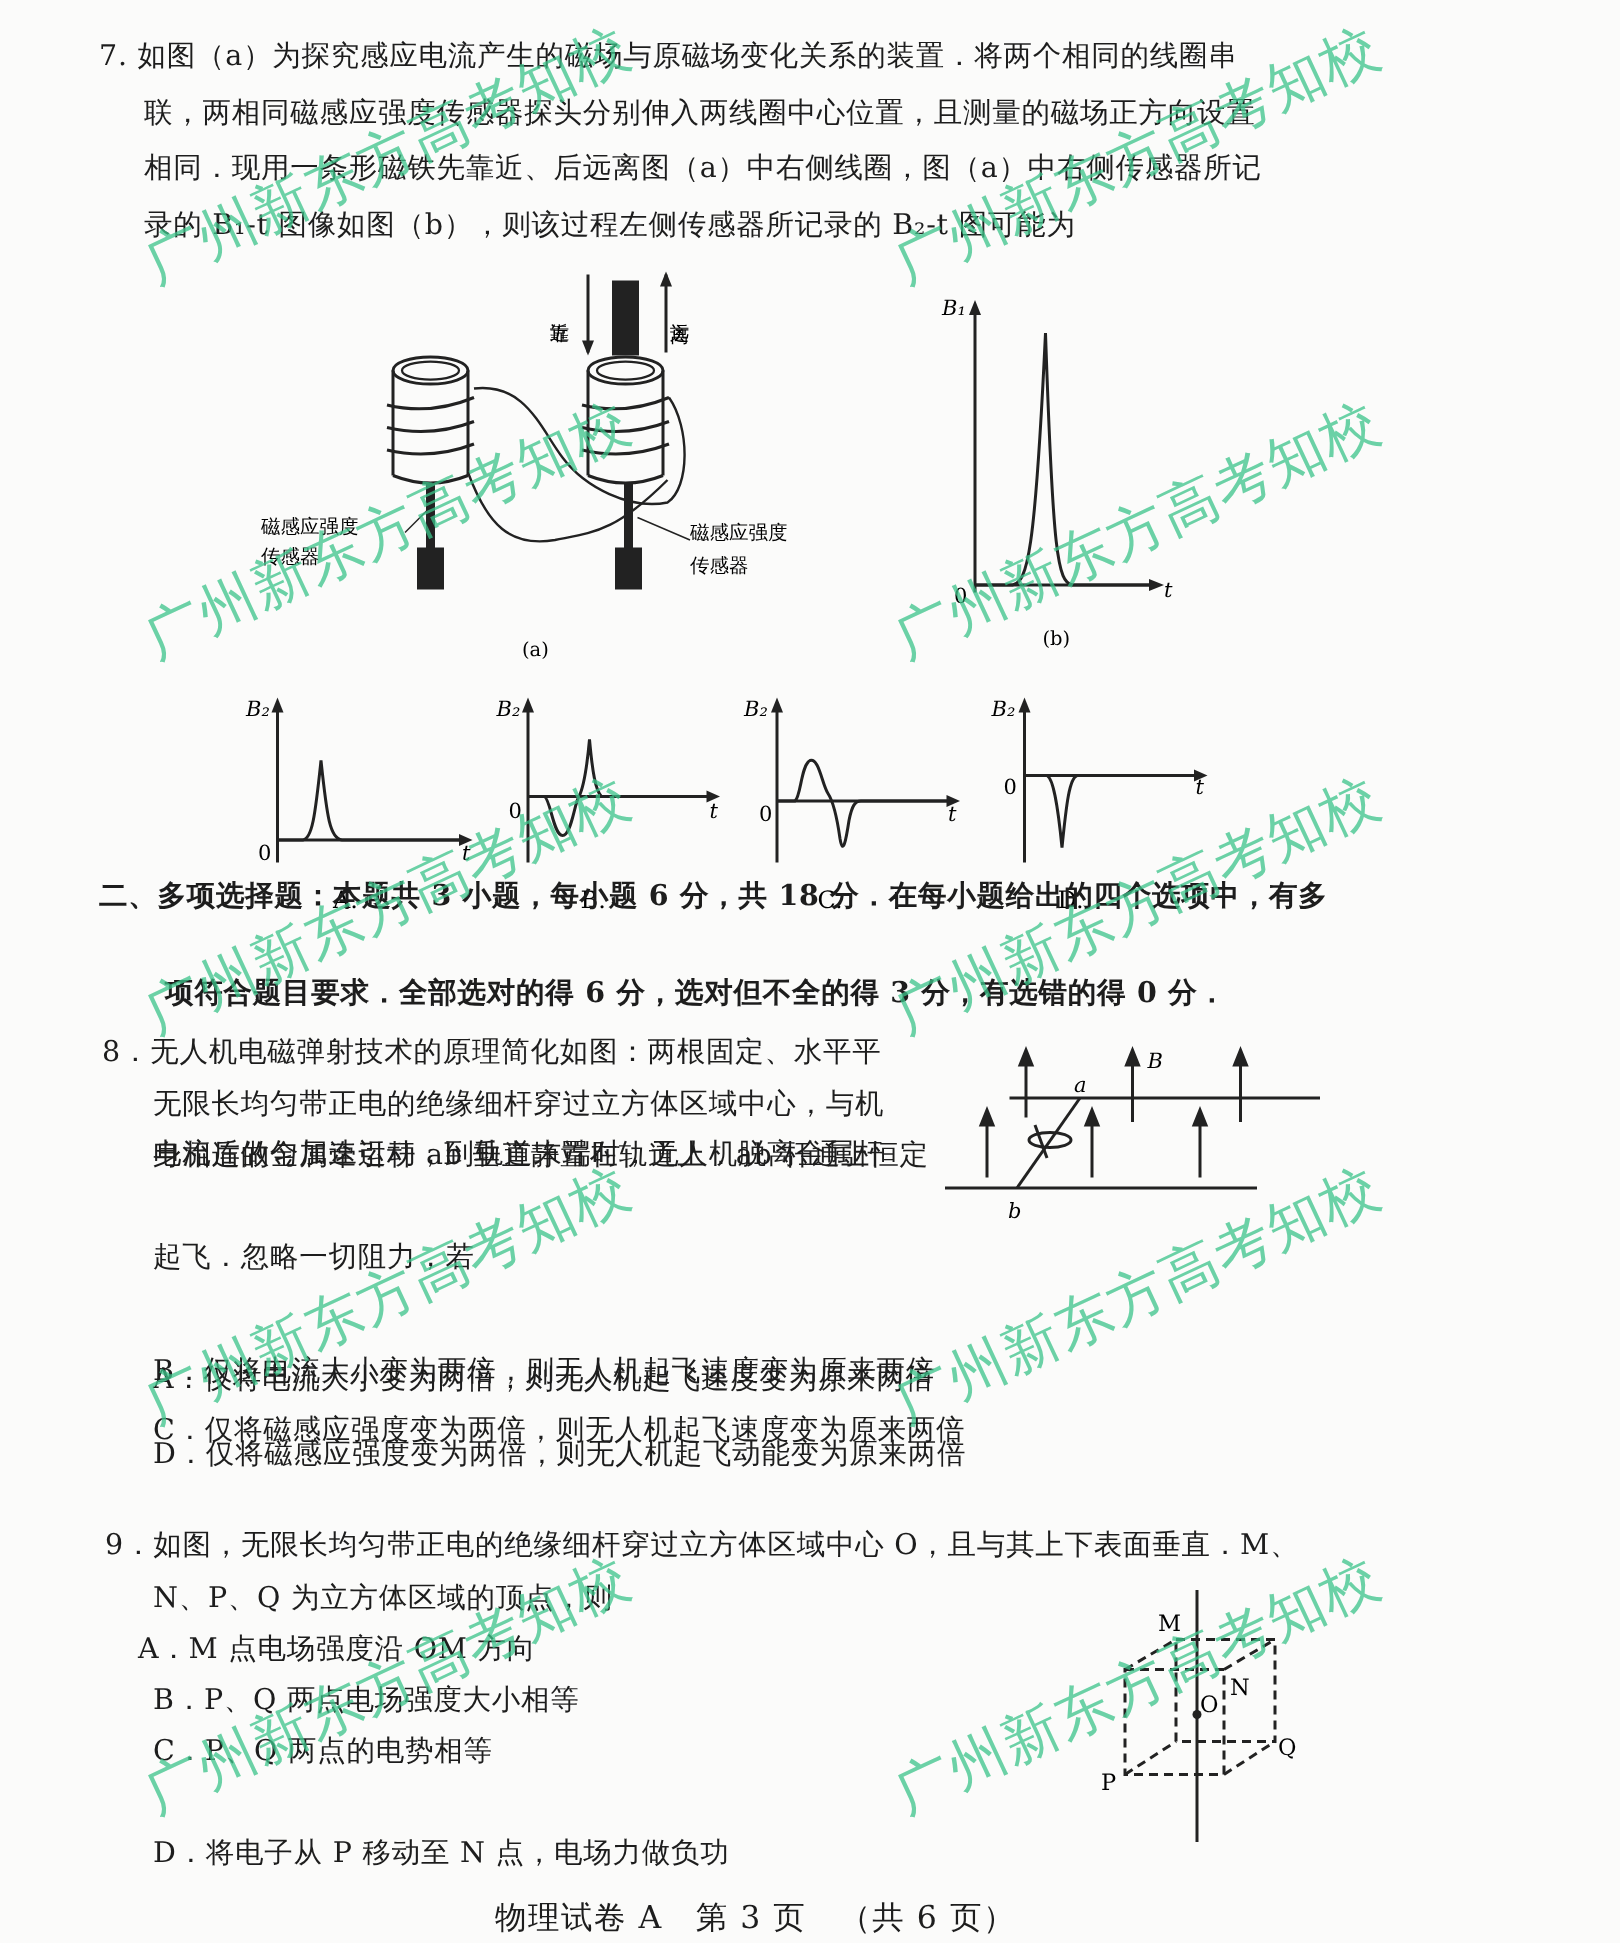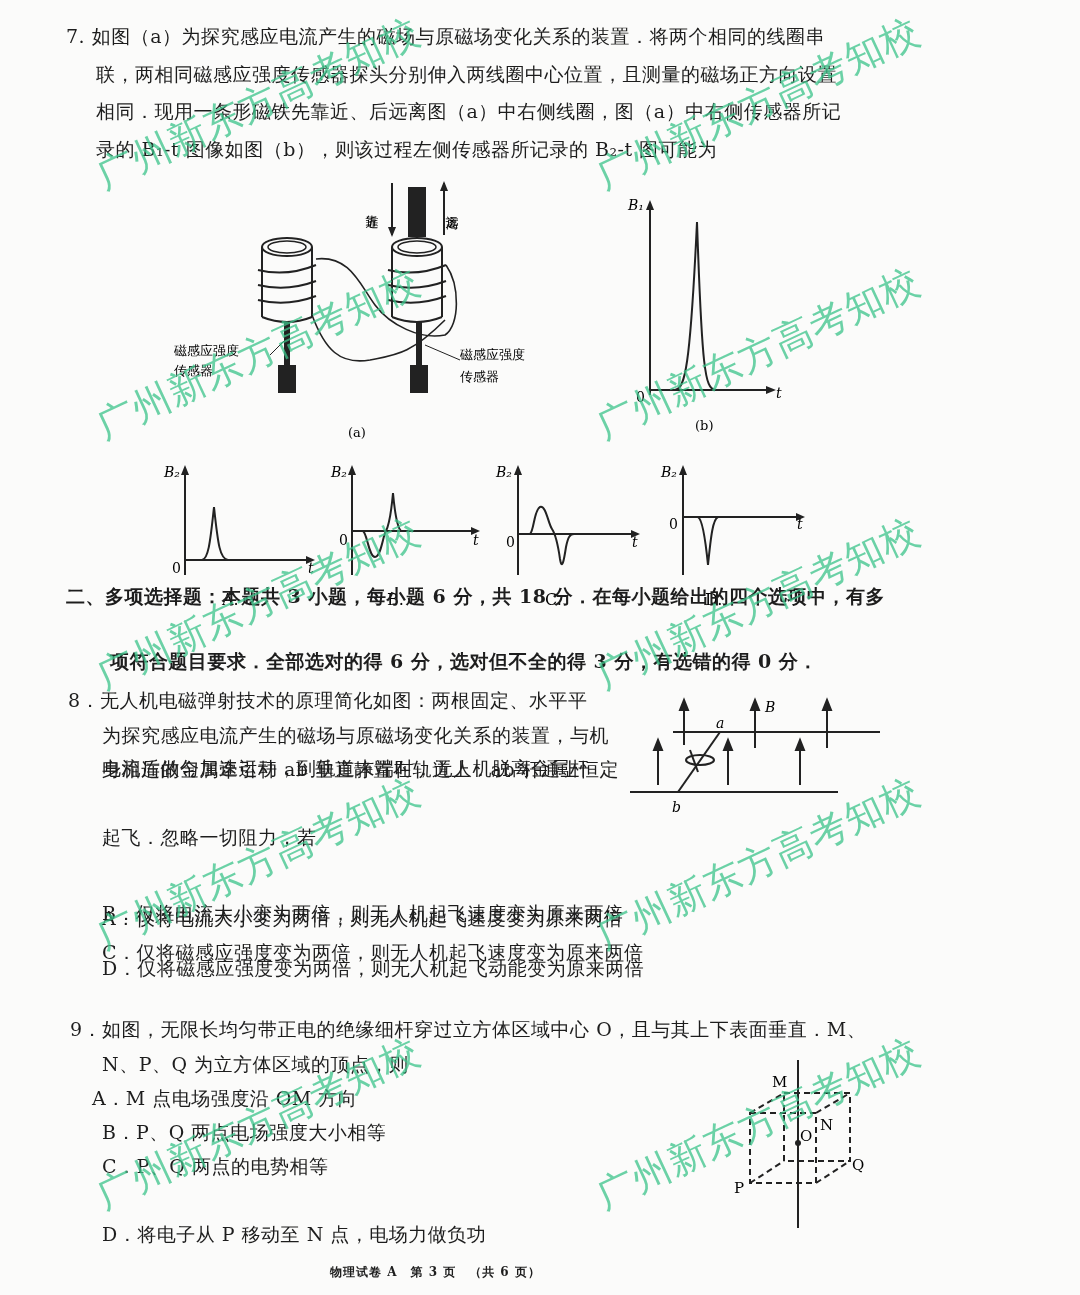--- a/index.html
+++ b/index.html
@@ -11,21 +11,21 @@
   }
   .line { position: absolute; font-size: 19px; white-space: nowrap; letter-spacing: 0.5px; }
   .bold { font-weight: bold; }
   .fig { position: absolute; }
   .wm {
     position: absolute; color: #3cc48a; opacity: 0.75;
     font-family: "DejaVu Sans", sans-serif; font-size: 38px;
     transform: rotate(-25deg); transform-origin: left bottom;
     white-space: nowrap; pointer-events: none; letter-spacing: 1px;
   }
-  .footer { position: absolute; left: 330px; top: 1264px; font-size: 12px; font-weight: bold; letter-spacing: 1px; }
+  .footer { position: absolute; left: 330px; top: 1264px; font-size: 21px; font-weight: normal; letter-spacing: 1px; }
   svg text { font-family: "DejaVu Serif", "Liberation Serif", serif; }
 </style>
 </head>
 <body>
 
 <div class="line" style="left:66px;top:24px;">7. 如图（a）为探究感应电流产生的磁场与原磁场变化关系的装置．将两个相同的线圈串</div>
 <div class="line" style="left:96px;top:62px;">联，两相同磁感应强度传感器探头分别伸入两线圈中心位置，且测量的磁场正方向设置</div>
 <div class="line" style="left:96px;top:99px;">相同．现用一条形磁铁先靠近、后远离图（a）中右侧线圈，图（a）中右侧传感器所记</div>
 <div class="line" style="left:96px;top:137px;">录的 B₁-t 图像如图（b），则该过程左侧传感器所记录的 B₂-t 图可能为</div>
 
@@ -122,21 +122,21 @@
   <text x="6" y="22" font-size="14" font-style="italic">B₂</text>
   <text x="142" y="74" font-size="14" font-style="italic">t</text>
   <text x="14" y="74" font-size="14">0</text>
   <text x="50" y="150" font-size="16">D.</text>
 </svg>
 
 <div class="line bold" style="left:66px;top:584px;">二、多项选择题：本题共 3 小题，每小题 6 分，共 18 分．在每小题给出的四个选项中，有多</div>
 <div class="line bold" style="left:110px;top:649px;">项符合题目要求．全部选对的得 6 分，选对但不全的得 3 分，有选错的得 0 分．</div>
 
 <div class="line" style="left:68px;top:688px;">8．无人机电磁弹射技术的原理简化如图：两根固定、水平平</div>
-<div class="line" style="left:102px;top:723px;">为探究感应电流产生的磁场与原磁场变化关系的装置，与机</div>
+<div class="line" style="left:102px;top:723px;">无限长均匀带正电的绝缘细杆穿过立方体区域中心，与机</div>
 <div class="line" style="left:102px;top:757px;">身相连的金属牵引杆 ab 垂直静置在轨道上．ab 杆通上恒定</div>
 <div class="line" style="left:102px;top:756px;">电流后做匀加速运动，到轨道末端时，无人机脱离金属杆</div>
 <div class="line" style="left:102px;top:825px;">起飞．忽略一切阻力，若</div>
 
 <svg class="fig" style="left:620px;top:690px;" width="280" height="130" viewBox="0 0 280 130">
   <line x1="53" y1="42" x2="260" y2="42" stroke="#222" stroke-width="2"></line>
   <line x1="10" y1="102" x2="218" y2="102" stroke="#222" stroke-width="2"></line>
   <line x1="58" y1="102" x2="100" y2="42" stroke="#222" stroke-width="2"></line>
   <g>
       <ellipse cx="80" cy="70" rx="14" ry="5" fill="none" stroke="#222" stroke-width="2"></ellipse>

